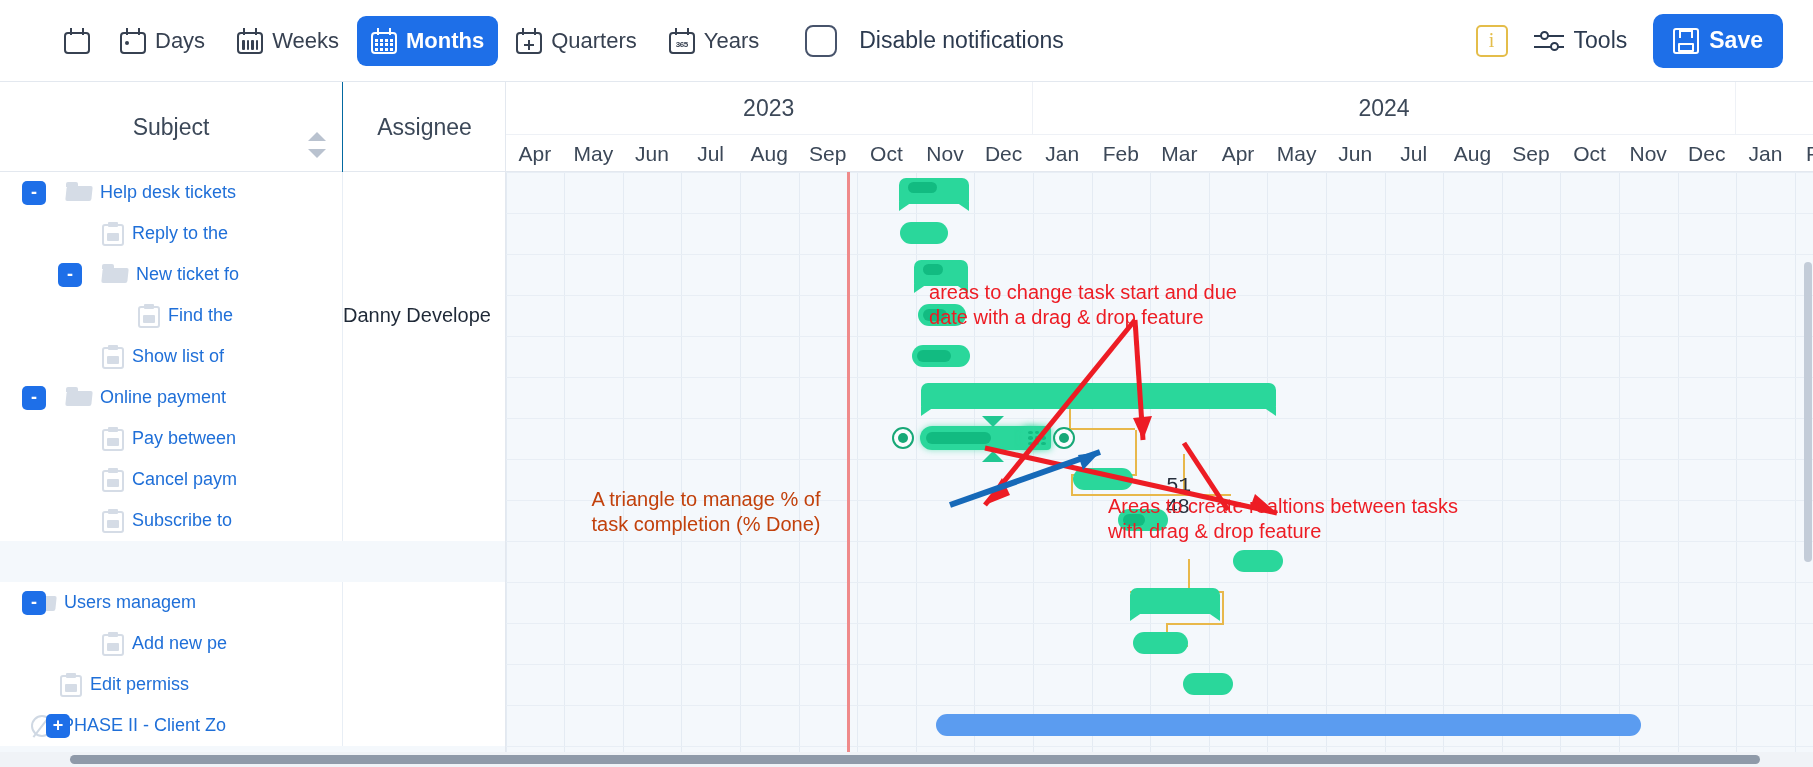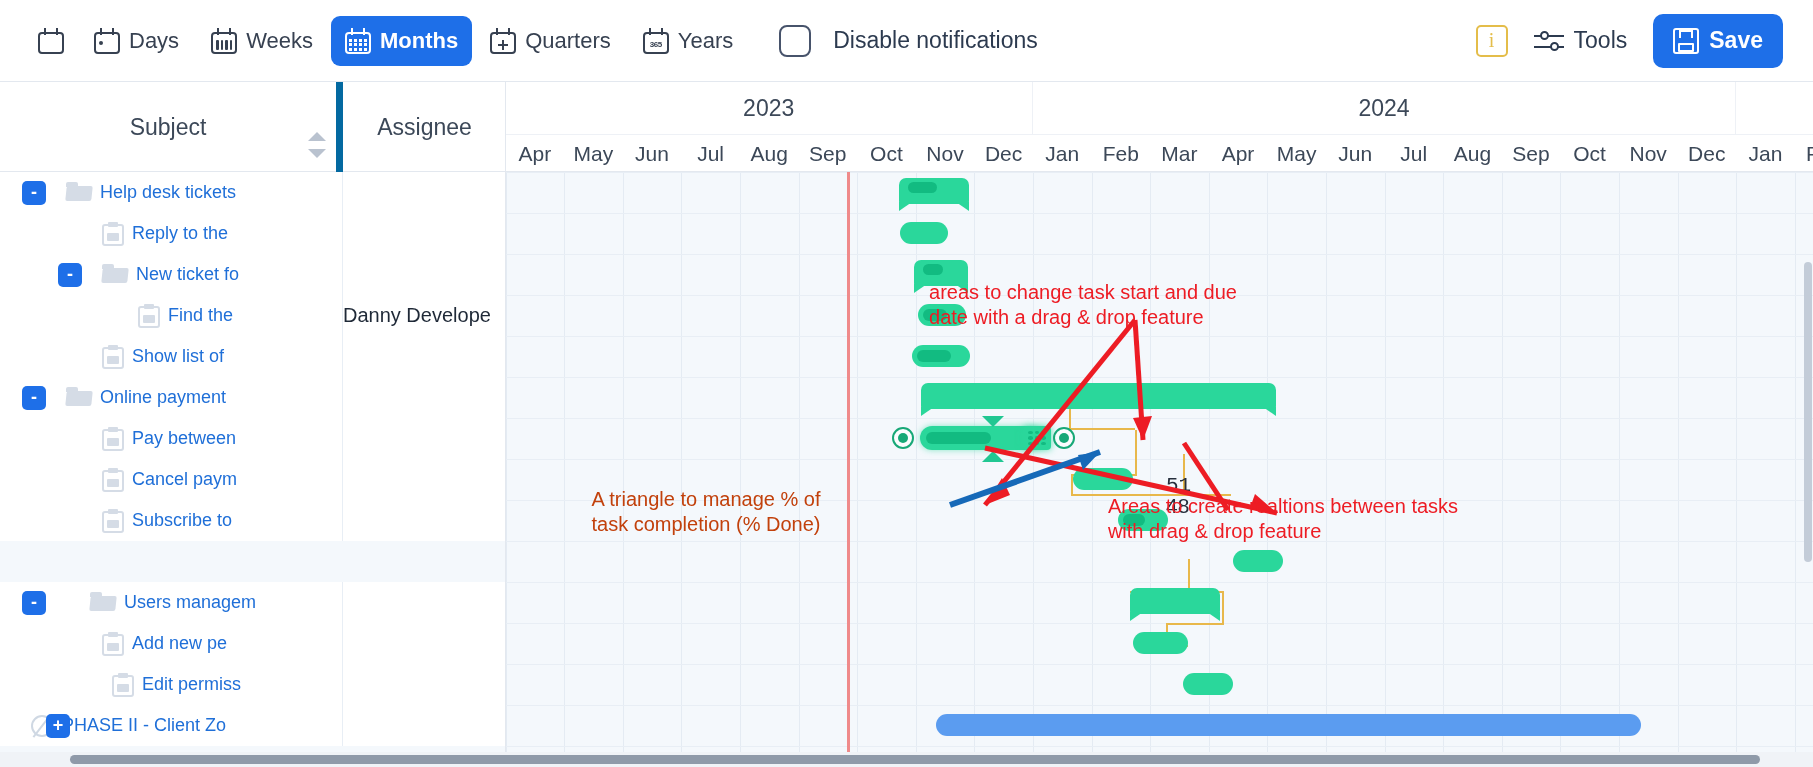--- a/index.html
+++ b/index.html
@@ -12,21 +12,21 @@
   #app { position: relative; width: 1813px; height: 767px; }
 
   
   .toolbar {
     position: absolute; top: 0; left: 0;
     width: 1813px; height: 82px;
     background: #fff;
     border-bottom: 1px solid #e3e8ef;
     display: flex; align-items: center;
   }
-  .tb-left { display: flex; align-items: center; padding-left: 26px; gap: 4px; }
+  .tb-left { display: flex; align-items: center; padding-left: 52px; gap: 4px; }
   .tb-right { margin-left: auto; display: flex; align-items: center; padding-right: 30px; gap: 26px; }
 
   .zoom-btn {
     display: flex; align-items: center; gap: 9px;
     height: 50px; padding: 0 14px;
     border-radius: 9px;
     color: #374151;
     font-size: 22px;
     cursor: pointer;
     white-space: nowrap;
@@ -84,21 +84,21 @@
 
   
   .grid-head {
     position: absolute; top: 82px; left: 0; width: 506px; height: 90px;
     background: #fff; border-bottom: 1px solid #e3e8ef; border-right: 1px solid #e3e8ef;
     z-index: 6;
   }
   .col-subject {
     position: absolute; left: 0; top: 0; width: 343px; height: 90px;
     display: flex; align-items: center; justify-content: center;
-    font-size: 23px; color: #3c4858; border-right: 7px solid #0369a1;
+    font-size: 23px; color: #3c4858; border-right: 1px solid #0369a1;
   }
   .col-assignee {
     position: absolute; left: 343px; top: 0; width: 163px; height: 90px;
     display: flex; align-items: center; justify-content: center;
     font-size: 23px; color: #3c4858;
   }
   .sorter { position: absolute; left: 308px; top: 50px; width: 18px; height: 26px; cursor: pointer; }
   .sorter i { position: absolute; left: 0; width: 0; height: 0; border-left: 9px solid transparent; border-right: 9px solid transparent; }
   .sorter i.up { top: 0; border-bottom: 9px solid #b9c2cf; }
   .sorter i.dn { bottom: 0; border-top: 9px solid #b9c2cf; }
@@ -503,21 +503,21 @@
             <span class="fill"></span>
           </span>
           <span class="task-name">Subscribe to</span>
         </div>
         <div class="cell-asg"></div>
       </div>
       <div class="row" style="top: 410px;">
         <div class="tree-line" style="left: 14px; top: 0px; width: 2px; height: 41px;"></div>
         <div class="tree-line" style="left: 50px; top: 0px; width: 2px; height: 41px;"></div>
         <div class="tree-line" style="left: 50px; top: 19.5px; width: 26px; height: 2px;"></div>
-        <div class="cell-sub" style="padding-left: 90px;">
+        <div class="cell-sub" style="padding-left: 30px;">
           <span class="ico-folder">
             <span class="tab"></span>
             <span class="bd"></span>
           </span>
           <span class="task-name">Users managem</span>
         </div>
         <div class="cell-asg"></div>
         <div class="toggler" style="left: 22px; top: 8.5px;">-</div>
       </div>
       <div class="row" style="top: 451px;">
@@ -533,21 +533,21 @@
           </span>
           <span class="task-name">Add new pe</span>
         </div>
         <div class="cell-asg"></div>
       </div>
       <div class="row" style="top: 492px;">
         <div class="tree-line" style="left: 14px; top: 0px; width: 2px; height: 41px;"></div>
         <div class="tree-line" style="left: 50px; top: 0px; width: 2px; height: 41px;"></div>
         <div class="tree-line" style="left: 86px; top: 0px; width: 2px; height: 41px;"></div>
         <div class="tree-line" style="left: 86px; top: 19.5px; width: 26px; height: 2px;"></div>
-        <div class="cell-sub" style="padding-left: 112px;">
+        <div class="cell-sub" style="padding-left: 60px;">
           <span class="ico-task">
             <span class="clip"></span>
             <span class="frame"></span>
             <span class="fill"></span>
           </span>
           <span class="task-name">Edit permiss</span>
         </div>
         <div class="cell-asg"></div>
       </div>
       <div class="row phase" style="top: 533px;">

